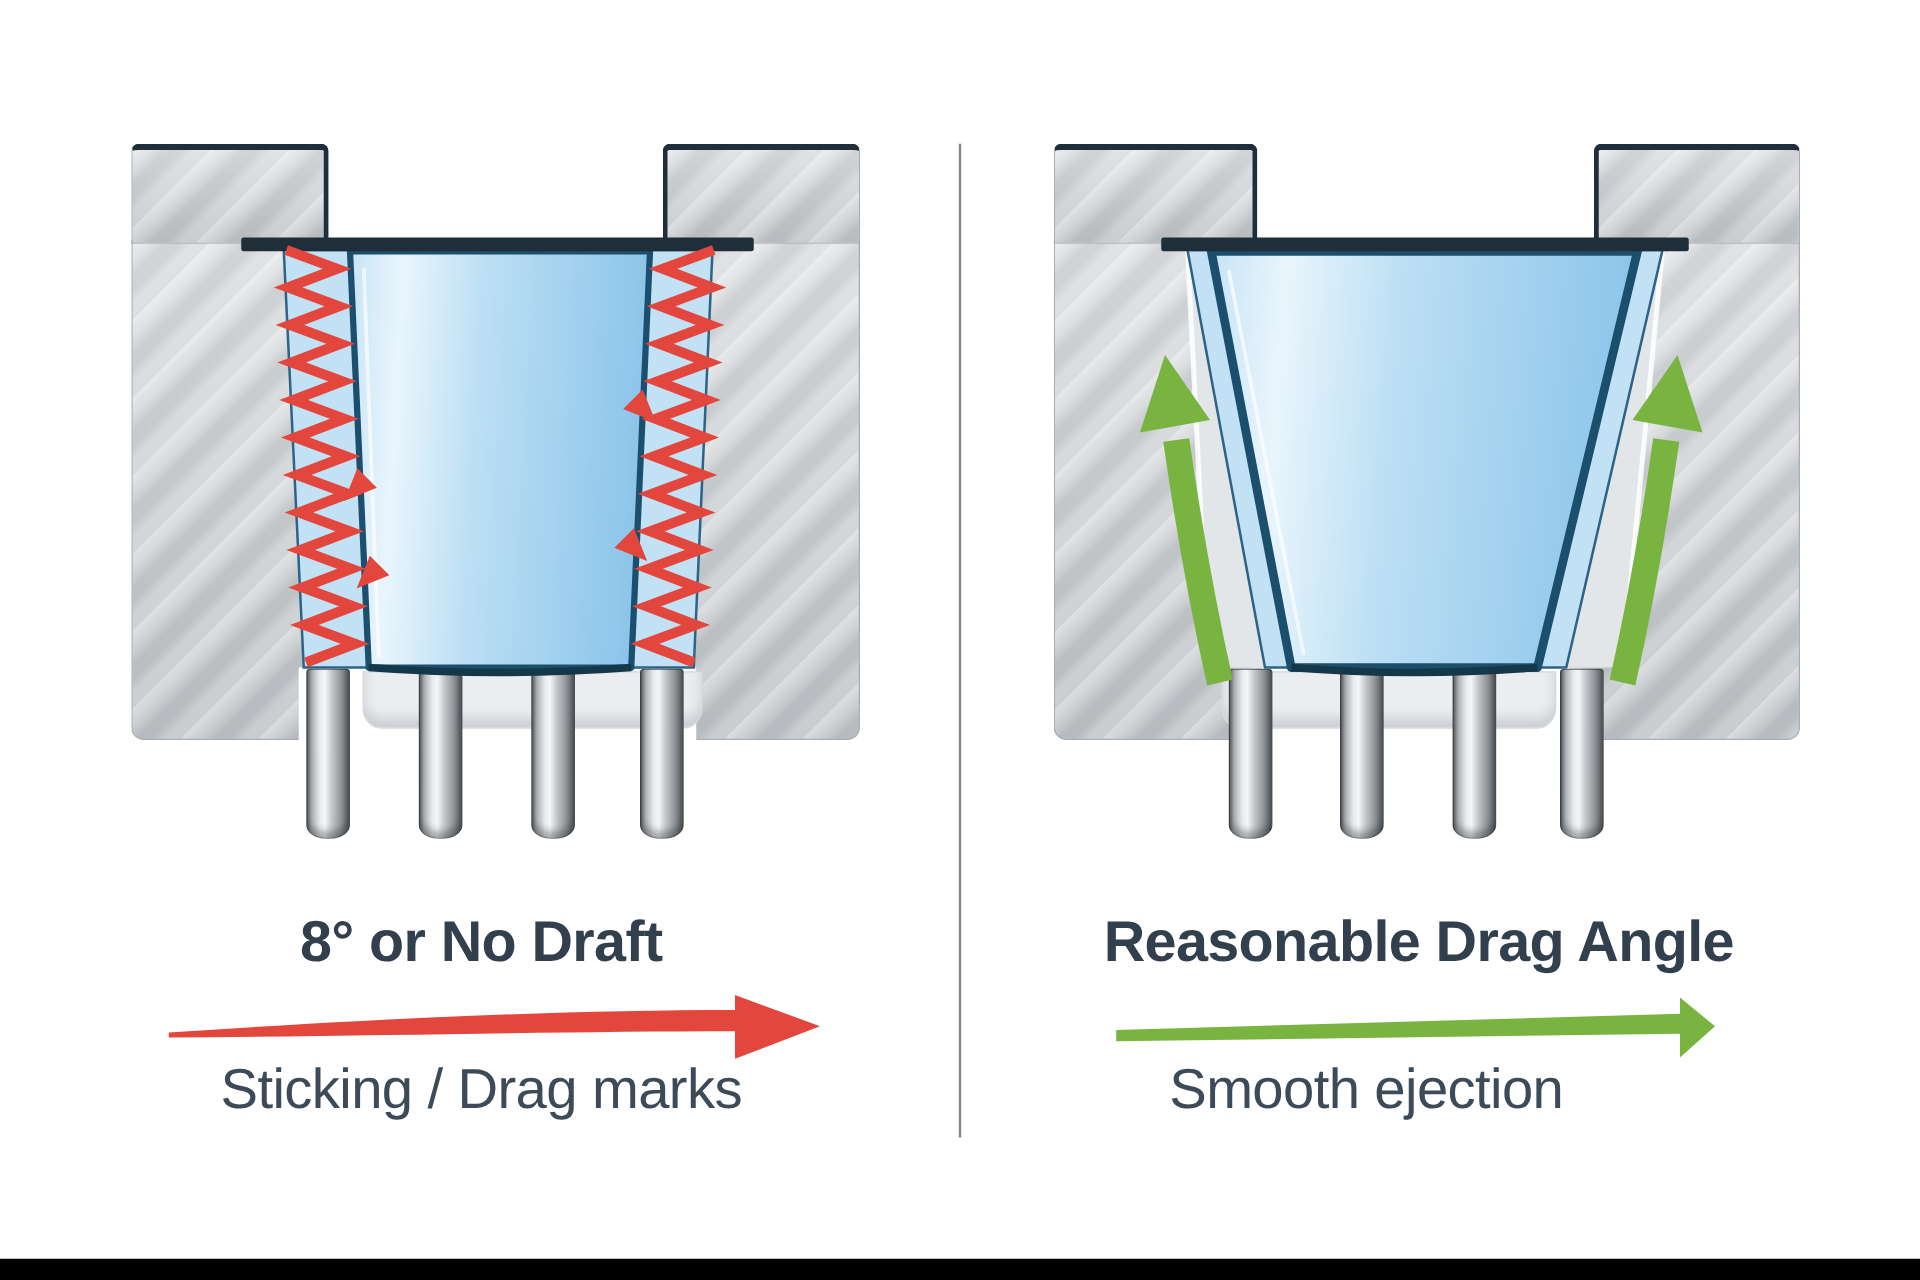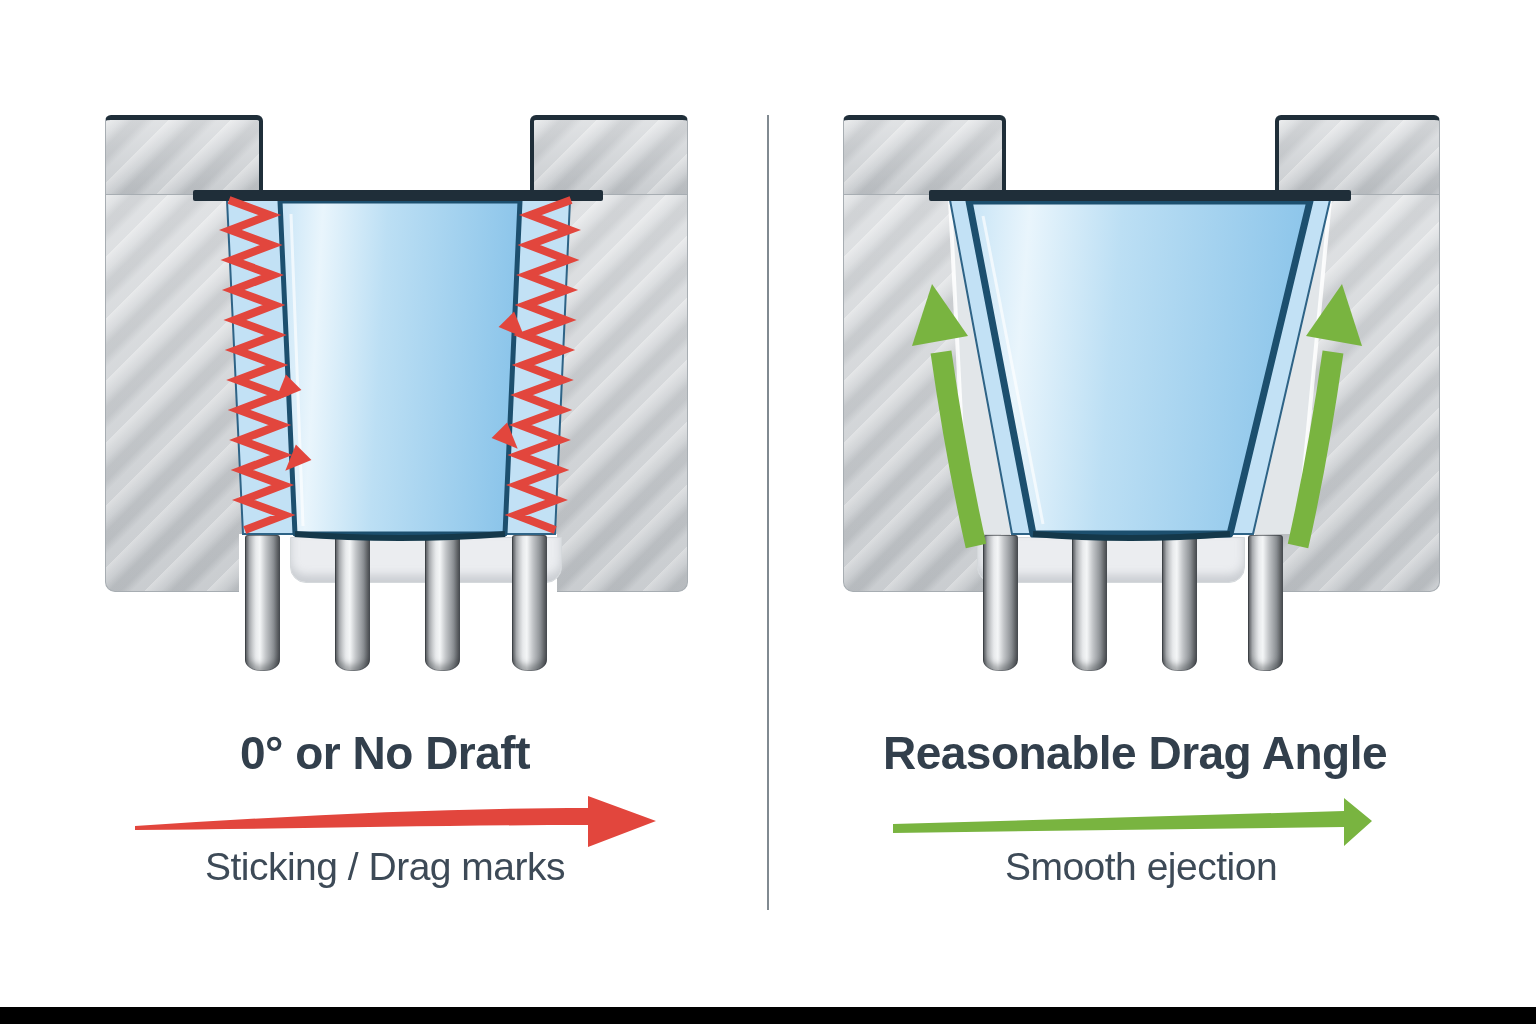--- a/index.html
+++ b/index.html
@@ -43,21 +43,21 @@
     border:1px solid rgba(35,40,45,.55);
     border-radius:3px 3px 16px 16px / 3px 3px 11px 11px;
     box-shadow: inset 0 -5px 6px rgba(30,34,38,.35);
   }
   svg.overlay{ position:absolute; left:0; top:0; pointer-events:none; }
   .title{
     position:absolute; top:726px; font-size:46px; font-weight:bold;
     color:var(--title_text); text-align:center; letter-spacing:-0.5px; white-space:nowrap;
   }
   .caption{
-    position:absolute; top:845px; font-size:39px; font-weight:400;
+    position:absolute; top:845px; font-size:45px; font-weight:400;
     color:var(--caption_text); text-align:center; letter-spacing:-0.5px; white-space:nowrap;
   }
   .divider{
     position:absolute; width:2px; background:var(--divider); opacity:.85;
   }
   .bottom-bar{
     position:absolute; left:0; bottom:0; width:100%; height:17px;
     background:var(--bottom_bar);
   }
 </style>
@@ -146,19 +146,19 @@
   <g style="fill:var(--green)">
     <path d="M1298,546 C1314,475 1324,415 1333,352" fill="none" style="stroke:var(--green)" stroke-width="21"></path>
     <polygon points="1342,284 1306,336 1362,346"></polygon>
   </g>
 
   <path style="fill:var(--red)" d="M135,826 C300,815 450,808 588,808 L588,796 L656,821 L588,847 L588,825
            C450,825 300,829 135,830 Z"></path>
   <path style="fill:var(--green)" d="M893,824 L1344,811 L1344,798 L1372,821 L1344,846 L1344,827 L893,833 Z"></path>
 </svg>
 
-<div class="title" style="left:60px;  width:650px;">0° or No Draft</div>
+<div class="title" style="left:60px;  width:650px;">8° or No Draft</div>
 <div class="caption" style="left:60px;  width:650px;">Sticking / Drag marks</div>
 <div class="title" style="left:830px; width:610px;">Reasonable Drag Angle</div>
-<div class="caption" style="left:836px; width:610px;">Smooth ejection</div>
+<div class="caption" style="left:788px; width:610px;">Smooth ejection</div>
 
 <div class="divider" style="left:767px; top:115px; height:795px;"></div>
 <div class="bottom-bar"></div>
 
 </body></html>

